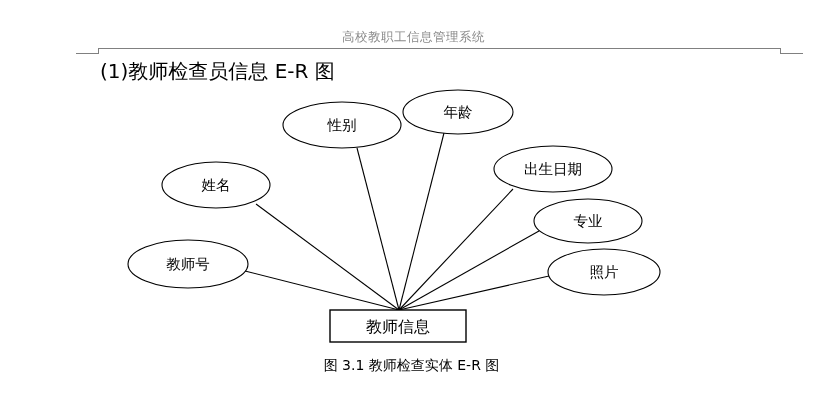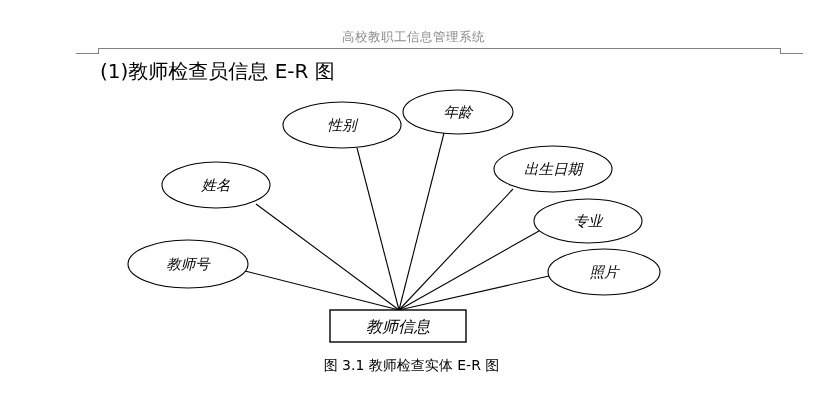--- a/index.html
+++ b/index.html
@@ -88,21 +88,20 @@
     white-space: nowrap;
   }
 
   
   .diagram {
     position: absolute;
     left: 0;
     top: 0;
     width: 704px;
     height: 413px;
-    font-style: italic;
   }
   .diagram svg {
     display: block;
   }
   .er-ellipse {
     fill: #ffffff;
     stroke: #000000;
     stroke-width: 1.1;
   }
   .er-rect {

